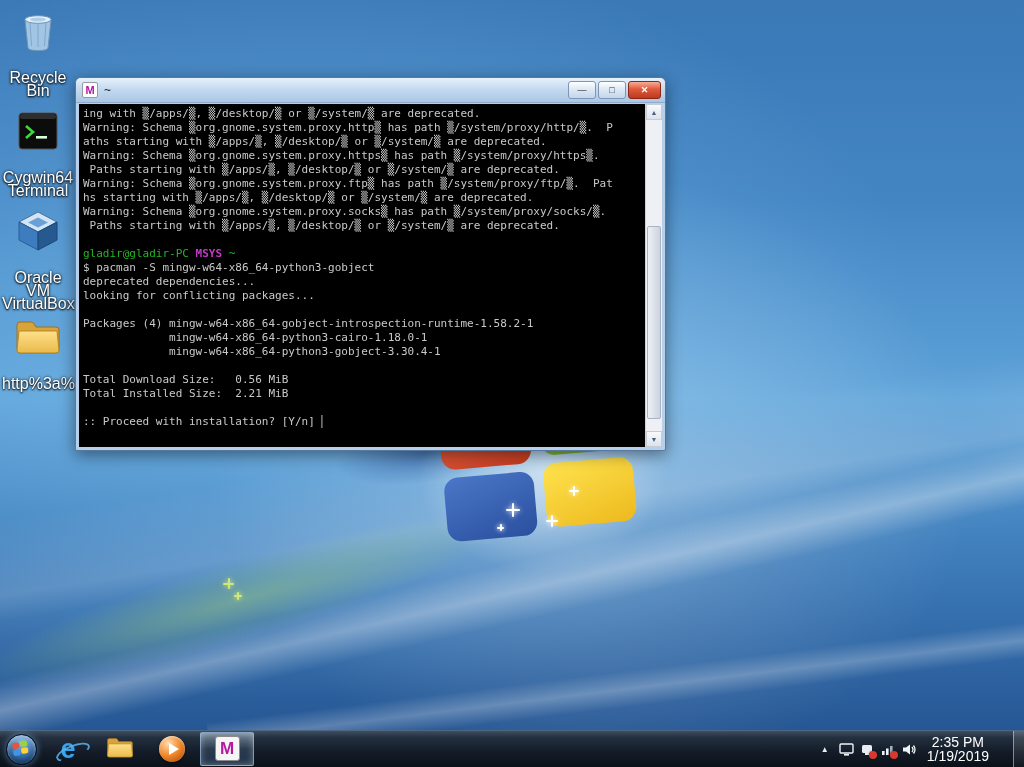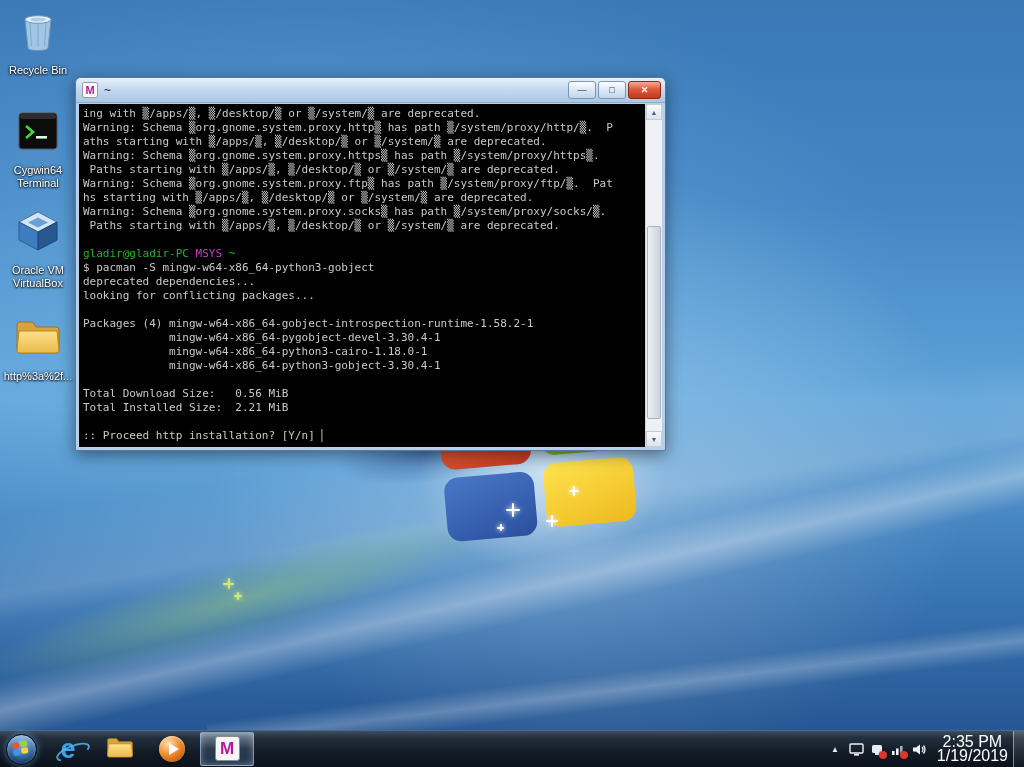--- a/index.html
+++ b/index.html
@@ -43,21 +43,21 @@
   .sparkle { position:absolute; z-index:2; color:#fff; }
   .sparkle.green { color:#cfe878; }
   .sparkle::before { content:""; position:absolute; left:50%; top:0; width:2px; height:100%;
     background:currentColor; transform:translateX(-50%); border-radius:1px; box-shadow:0 0 5px currentColor; }
   .sparkle::after { content:""; position:absolute; top:50%; left:0; height:2px; width:100%;
     background:currentColor; transform:translateY(-50%); border-radius:1px; box-shadow:0 0 5px currentColor; }
 
   
   .desk-icon { position:absolute; left:2px; width:72px; text-align:center; cursor:pointer; z-index:3; }
   .desk-icon .ico { height:50px; display:flex; align-items:center; justify-content:center; }
-  .desk-icon .lbl { font-size:11px; color:#fff; line-height:13px; margin-top:8px;
+  .desk-icon .lbl { font-size:16px; color:#fff; line-height:13px; margin-top:15px;
     text-shadow:0 1px 2px #000, 0 0 3px rgba(0,0,0,.9); }
   .di-recycle { top:6px; }
   .di-cygwin  { top:106px; }
   .di-vbox    { top:206px; }
   .di-folder  { top:312px; }
 
   
   .win { position:absolute; left:75px; top:77px; width:591px; height:374px; z-index:5;
     background:#b8cfe9; border:1px solid #58799f; border-radius:6px 6px 2px 2px;
     box-shadow:0 4px 16px rgba(0,0,0,.45); }
@@ -123,21 +123,21 @@
     border-bottom:6px solid transparent; margin-left:3px; }
   .msys-icon { width:25px; height:25px; background:#f5f5f5; border:1px solid #8a8a8a; border-radius:3px;
     display:flex; align-items:center; justify-content:center; font-weight:bold; font-size:17px; color:#b5179e; }
 
   .tray { margin-left:auto; display:flex; align-items:center; height:100%; }
   .chev { color:#e9eff6; font-size:8px; padding:0 7px; cursor:pointer; }
   .tray-ico { width:21px; height:37px; display:flex; align-items:center; justify-content:center;
     position:relative; cursor:pointer; }
   .badge { position:absolute; right:1px; bottom:9px; width:8px; height:8px; background:#d8392c;
     border:1px solid #fff0; border-radius:50%; box-shadow:0 0 2px rgba(0,0,0,.6); }
-  .clock { color:#fff; font-size:16px; line-height:14px; text-align:center; padding:0 5px 0 7px; cursor:default; }
+  .clock { color:#fff; font-size:14px; line-height:14px; text-align:center; padding:0 24px 0 7px; cursor:default; }
   .showdesk { width:11px; height:37px; border-left:1px solid rgba(255,255,255,.45);
     background:linear-gradient(180deg, rgba(255,255,255,.14), rgba(255,255,255,.03)); cursor:pointer; }
 </style>
 </head>
 <body>
 
 <div class="wallpaper"></div>
 <div class="streak streak1"></div>
 <div class="streak streak2"></div>
 <div class="streak streak3"></div>
@@ -233,34 +233,33 @@
         <div class="term-line"><span style="color: rgb(201, 201, 201);">ing with ▒/apps/▒, ▒/desktop/▒ or ▒/system/▒ are deprecated.</span></div>
         <div class="term-line"><span style="color: rgb(201, 201, 201);">Warning: Schema ▒org.gnome.system.proxy.http▒ has path ▒/system/proxy/http/▒.  P</span></div>
         <div class="term-line"><span style="color: rgb(201, 201, 201);">aths starting with ▒/apps/▒, ▒/desktop/▒ or ▒/system/▒ are deprecated.</span></div>
         <div class="term-line"><span style="color: rgb(201, 201, 201);">Warning: Schema ▒org.gnome.system.proxy.https▒ has path ▒/system/proxy/https▒.</span></div>
         <div class="term-line"><span style="color: rgb(201, 201, 201);"> Paths starting with ▒/apps/▒, ▒/desktop/▒ or ▒/system/▒ are deprecated.</span></div>
         <div class="term-line"><span style="color: rgb(201, 201, 201);">Warning: Schema ▒org.gnome.system.proxy.ftp▒ has path ▒/system/proxy/ftp/▒.  Pat</span></div>
         <div class="term-line"><span style="color: rgb(201, 201, 201);">hs starting with ▒/apps/▒, ▒/desktop/▒ or ▒/system/▒ are deprecated.</span></div>
         <div class="term-line"><span style="color: rgb(201, 201, 201); margin-top: 16px;">Warning: Schema ▒org.gnome.system.proxy.socks▒ has path ▒/system/proxy/socks/▒.</span></div>
         <div class="term-line"><span style="color: rgb(201, 201, 201);"> Paths starting with ▒/apps/▒, ▒/desktop/▒ or ▒/system/▒ are deprecated.</span></div>
         <div class="term-line">&nbsp;</div>
-        <div class="term-line"><span style="color: rgb(35, 181, 35);">gladir@gladir-PC </span><span style="color: rgb(201, 57, 201);">MSYS </span><span style="color: rgb(35, 181, 35);">~</span></div>
+        <div class="term-line"><span style="color: rgb(35, 181, 35);">gladir@gladir-PC </span><span style="color: rgb(201, 57, 201); font-weight: bold;">MSYS </span><span style="color: rgb(35, 181, 35);">~</span></div>
         <div class="term-line"><span style="color: rgb(201, 201, 201);">$ pacman -S mingw-w64-x86_64-python3-gobject</span></div>
         <div class="term-line"><span style="color: rgb(201, 201, 201);">deprecated dependencies...</span></div>
         <div class="term-line"><span style="color: rgb(201, 201, 201);">looking for conflicting packages...</span></div>
         <div class="term-line">&nbsp;</div>
         <div class="term-line"><span style="color: rgb(201, 201, 201);">Packages (4) mingw-w64-x86_64-gobject-introspection-runtime-1.58.2-1</span></div>
-        <div class="term-line"><span style="color: rgb(201, 201, 201);">             mingw-w64-x86_64-pygobject-devel-3.30.4-1</span></div>
         <div class="term-line"><span style="color: rgb(201, 201, 201);">             mingw-w64-x86_64-python3-cairo-1.18.0-1</span></div>
         <div class="term-line"><span style="color: rgb(201, 201, 201);">             mingw-w64-x86_64-python3-gobject-3.30.4-1</span></div>
         <div class="term-line">&nbsp;</div>
         <div class="term-line"><span style="color: rgb(201, 201, 201);">Total Download Size:   0.56 MiB</span></div>
         <div class="term-line"><span style="color: rgb(201, 201, 201);">Total Installed Size:  2.21 MiB</span></div>
         <div class="term-line">&nbsp;</div>
-        <div class="term-line"><span style="color: rgb(201, 201, 201);">:: Proceed http installation? [Y/n] </span><span style="color: rgb(201, 201, 201);">▏</span></div>
+        <div class="term-line"><span style="color: rgb(201, 201, 201);">:: Proceed with installation? [Y/n] </span><span style="color: rgb(201, 201, 201);">▏</span></div>
       </div>
     <div class="sbar">
       <div class="sbtn">▲</div>
       <div class="strack">
         <div class="sthumb"></div>
       </div>
       <div class="sbtn">▼</div>
     </div>
   </div>
 </div>

